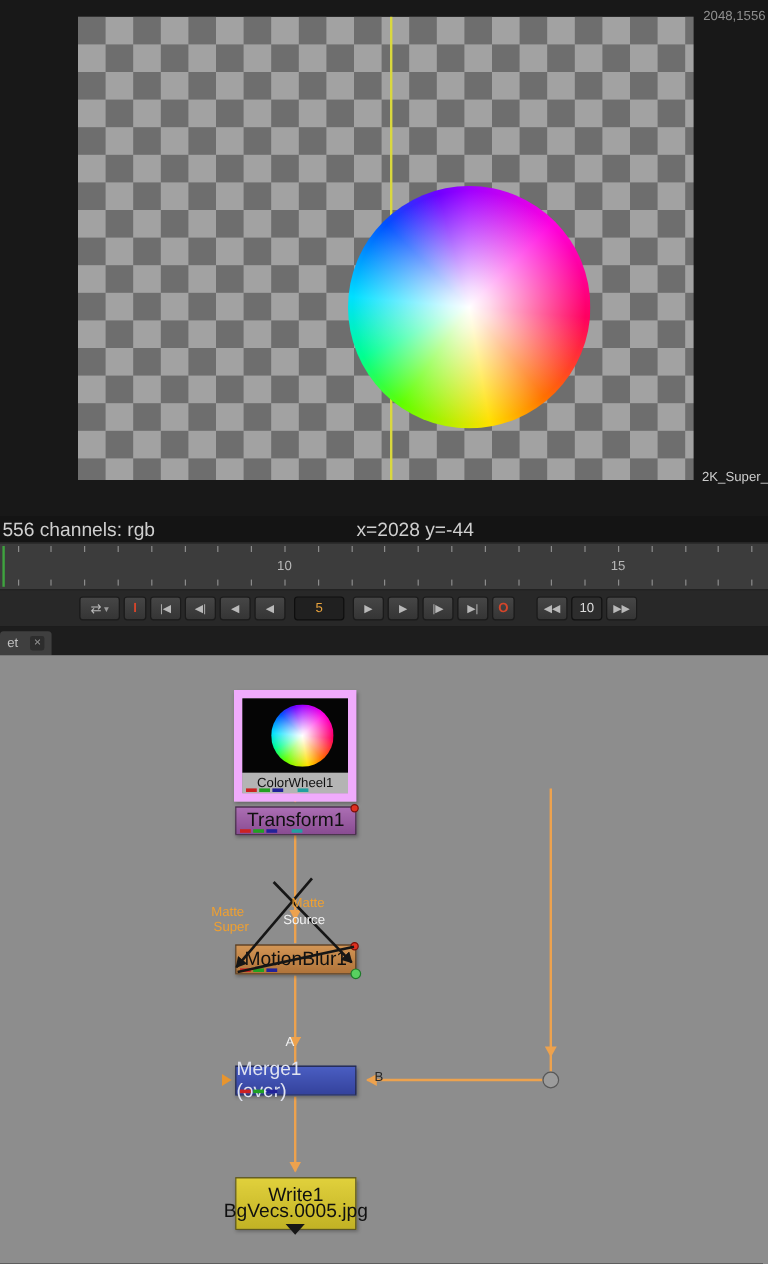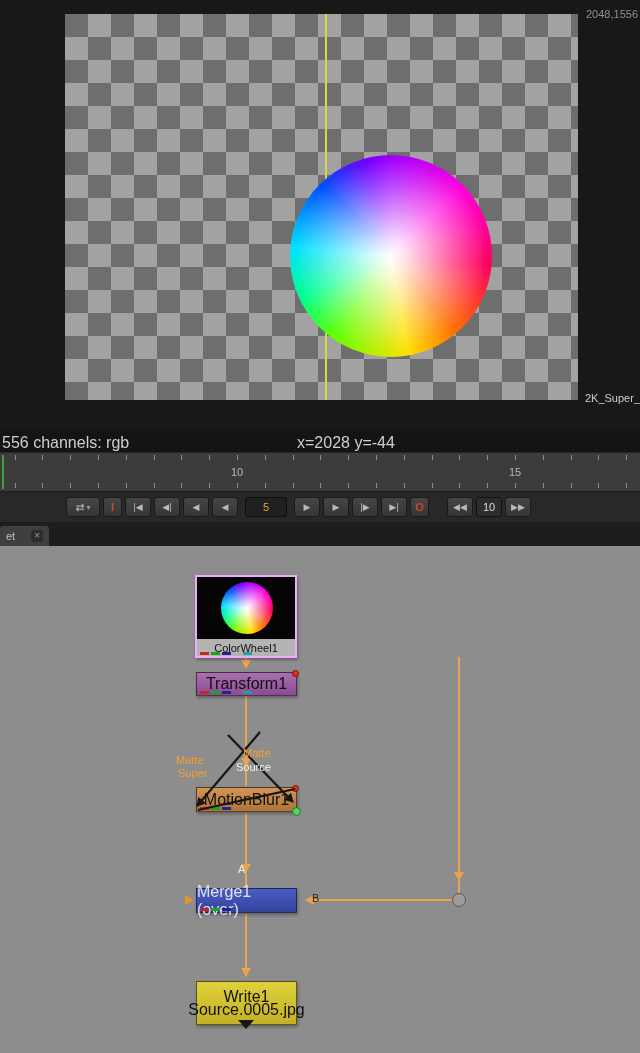--- a/index.html
+++ b/index.html
@@ -38,28 +38,28 @@
   .tbtn{height:20px;min-width:26px;padding:0 3px;background:linear-gradient(#464646,#353535);border:1px solid #1b1b1b;border-radius:3px;color:#b9b9b9;font-size:9px;display:flex;align-items:center;justify-content:center;cursor:pointer;}
   .tbtn.accent{color:#d4452a;font-weight:bold;font-size:11px;min-width:19px;}
   .tbtn.wide{min-width:34px;gap:2px;font-size:11px;}
   .tbtn .caret{font-size:8px;color:#9a9a9a;}
   #frame-current{height:20px;width:42px;background:#202020;border:1px solid #0e0e0e;border-radius:3px;color:#e8a33d;font-size:11px;display:flex;align-items:center;justify-content:center;margin:0 4px;}
   #frame-inc{height:20px;width:26px;background:#2d2d2d;border:1px solid #111;border-radius:3px;color:#dddddd;font-size:11px;display:flex;align-items:center;justify-content:center;}
   .tspacer{width:12px;}
 
   
   #tabbar{position:absolute;left:0;top:522px;width:640px;height:24px;background:#1d1d1d;}
-  #tab{position:absolute;left:0;top:4px;height:20px;padding:0 6px;background:#3f3f3f;border-radius:3px 3px 0 0;color:#c0c0c0;font-size:11px;display:flex;align-items:center;gap:16px;}
+  #tab{position:absolute;left:0;top:4px;height:20px;padding:0 6px;background:#3f3f3f;border-radius:3px 3px 0 0;color:#c0c0c0;font-size:11px;display:flex;align-items:center;gap:10px;}
   #tab .close{color:#9a9a9a;font-size:10px;background:#2d2d2d;border-radius:2px;width:12px;height:12px;line-height:12px;text-align:center;}
 
   
   #graph{position:absolute;left:0;top:546px;width:640px;height:507px;background:#8d8d8d;}
   #graph svg{position:absolute;left:0;top:0;pointer-events:none;}
 
-  .thumb-node{position:absolute;width:102px;border:2px solid #f0abfc;box-shadow:1px 2px 3px rgba(0,0,0,.3);}
+  .thumb-node{position:absolute;width:102px;border:7px solid #f0abfc;box-shadow:1px 2px 3px rgba(0,0,0,.3);}
   .cw-thumb{position:relative;height:62px;background:#050505;}
   .small-wheel{position:absolute;left:24px;top:5px;width:52px;height:52px;}
   .cb-thumb{position:relative;height:64px;
     background:conic-gradient(#b2b2b2 0 90deg,#7f7f7f 0 180deg,#b2b2b2 0 270deg,#7f7f7f 0);
     background-size:8px 8px;}
   .cb-line{position:absolute;left:0;top:45%;width:100%;height:2px;background:#d9d83e;}
   .nlabel{position:relative;height:17px;background:#b4b4b4;color:#111;font-size:11px;display:flex;align-items:center;justify-content:center;}
 
   .node{position:absolute;width:101px;height:25px;border:1px solid rgba(25,25,25,.65);display:flex;align-items:center;justify-content:center;font-size:16px;color:#101010;box-shadow:1px 2px 3px rgba(0,0,0,.3);}
   #node-transform{left:196px;top:126px;height:24px;background:linear-gradient(#ab6eb3,#894c92);}
@@ -233,21 +233,21 @@
 
   <div class="node" id="node-merge">
     <span>Merge1 (over)</span>
     <i class="stripe s-r" style="left:3px"></i>
     <i class="stripe s-g" style="left:14px"></i>
     <i class="stripe s-b" style="left:25px"></i>
   </div>
 
   <div class="node" id="node-write">
     <span>Write1</span>
-    <span>Source.0005.jpg</span>
+    <span>BgVecs.0005.jpg</span>
   </div>
 
   <svg width="640" height="507" viewBox="0 0 640 507">
     <defs>
       <marker id="mb" markerUnits="userSpaceOnUse" markerWidth="12" markerHeight="12" refX="8" refY="5" orient="auto">
         <path d="M0,0 L9,5 L0,10 z" fill="#161616"></path>
       </marker>
     </defs>
     <g stroke="#161616" stroke-width="2.2">
       <line x1="228" y1="189" x2="293" y2="256" marker-end="url(#mb)"></line>

